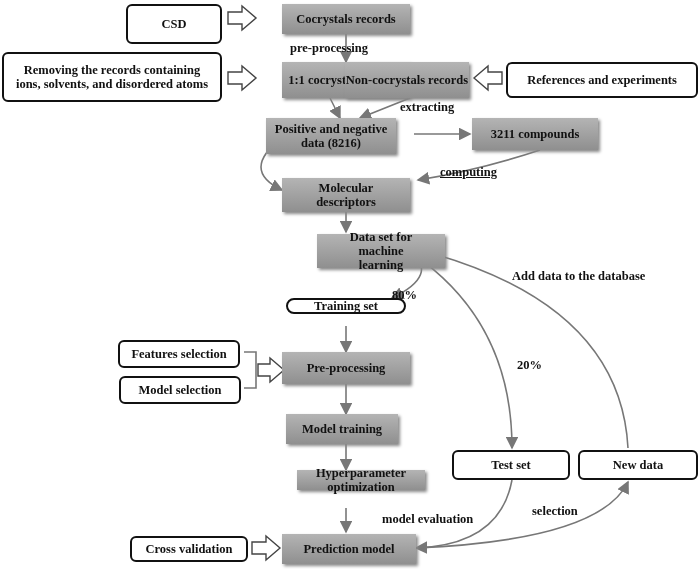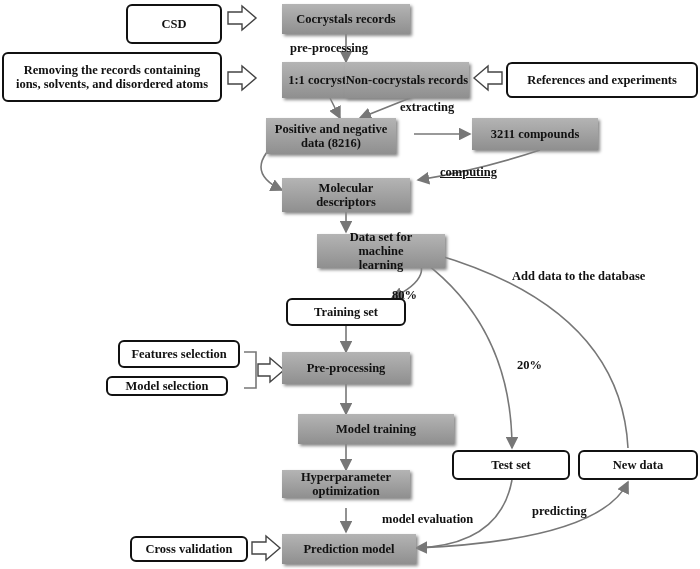--- a/index.html
+++ b/index.html
@@ -53,31 +53,31 @@
 <div class="box white" style="left:126px;top:4px;width:96px;height:40px;">CSD</div>
 <div class="box gray" style="left:282px;top:4px;width:128px;height:30px;">Cocrystals records</div>
 <div class="box white" style="left:2px;top:52px;width:220px;height:50px;padding:2px 6px;">Removing the records containing ions, solvents, and disordered atoms</div>
 <div class="box gray" style="left:282px;top:62px;width:128px;height:36px;">1:1 cocrystals records</div>
 <div class="box gray" style="left:345px;top:62px;width:124px;height:36px;">Non-cocrystals records</div>
 <div class="box white" style="left:506px;top:62px;width:192px;height:36px;">References and experiments</div>
 <div class="box gray" style="left:266px;top:118px;width:130px;height:36px;padding:16px 4px;">Positive and negative data (8216)</div>
 <div class="box gray" style="left:472px;top:118px;width:126px;height:32px;">3211 compounds</div>
 <div class="box gray" style="left:282px;top:178px;width:128px;height:34px;padding:0 28px;">Molecular descriptors</div>
 <div class="box gray" style="left:282px;top:234px;width:128px;height:34px;padding:0 20px;margin-left:35px;">Data set for machine learning</div>
-<div class="box white" style="left:286px;top:298px;width:120px;height:28px;">Training set</div>
+<div class="box white" style="left:286px;top:298px;width:120px;height:16px;border-radius:13px;">Training set</div>
 <div class="box white" style="left:118px;top:340px;width:122px;height:28px;">Features selection</div>
-<div class="box white" style="left:106px;top:376px;width:122px;height:20px;">Model selection</div>
+<div class="box white" style="left:119px;top:376px;width:122px;height:28px;">Model selection</div>
 <div class="box gray" style="left:282px;top:352px;width:128px;height:32px;">Pre-processing</div>
-<div class="box gray" style="left:298px;top:414px;width:156px;height:30px;">Model training</div>
-<div class="box gray" style="left:282px;top:470px;width:128px;height:28px;">Hyperparameter optimization</div>
+<div class="box gray" style="left:286px;top:414px;width:112px;height:30px;">Model training</div>
+<div class="box gray" style="left:297px;top:470px;width:128px;height:20px;">Hyperparameter optimization</div>
 <div class="box white" style="left:452px;top:450px;width:118px;height:30px;">Test set</div>
 <div class="box white" style="left:578px;top:450px;width:120px;height:30px;">New data</div>
 <div class="box white" style="left:130px;top:536px;width:118px;height:26px;">Cross validation</div>
 <div class="box gray" style="left:282px;top:534px;width:134px;height:30px;">Prediction model</div>
 
 <div class="lbl" style="left:290px;top:41px;">pre-processing</div>
 <div class="lbl" style="left:400px;top:100px;">extracting</div>
 <div class="lbl" style="left:440px;top:165px;text-decoration:underline;">computing</div>
 <div class="lbl" style="left:372px;top:288px;margin-left:20px;">80%</div>
 <div class="lbl" style="left:512px;top:256px;margin-top:13px;">Add data to the database</div>
 <div class="lbl" style="left:517px;top:358px;">20%</div>
 <div class="lbl" style="left:382px;top:512px;">model evaluation</div>
-<div class="lbl" style="left:532px;top:504px;">predicting</div>
+<div class="lbl" style="left:532px;top:504px;">selection</div>
 
 </body></html>

